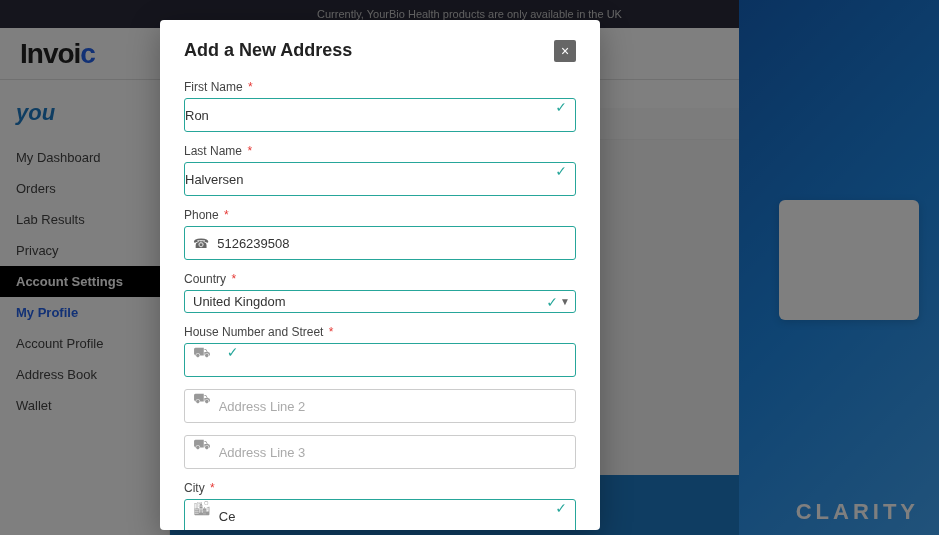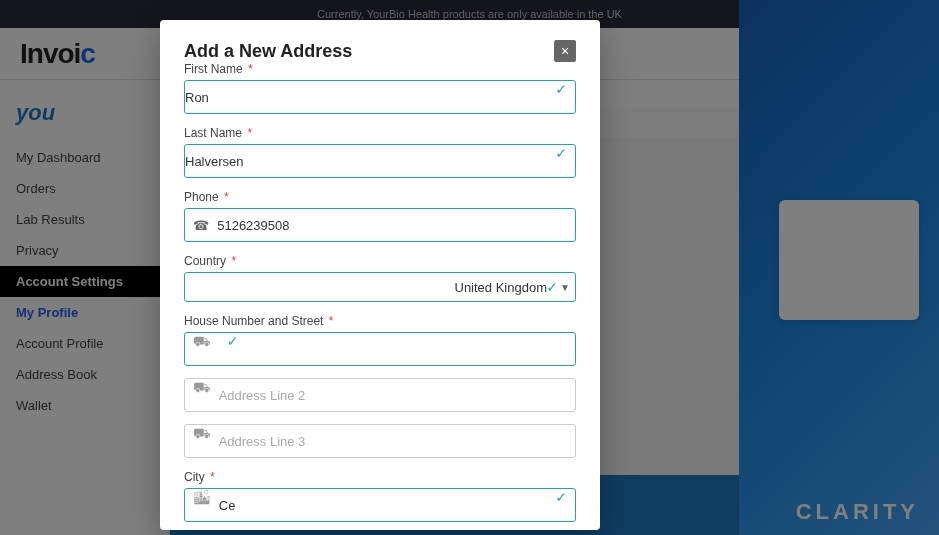--- a/index.html
+++ b/index.html
@@ -211,22 +211,22 @@
       border-radius: 4px;
       box-shadow: 0 8px 32px rgba(0,0,0,0.3);
       z-index: 20;
       padding: 20px 24px 24px;
       max-height: 510px;
       overflow-y: auto;
     }
 
     .modal-header {
       display: flex;
-      align-items: center;
       justify-content: space-between;
+      margin-bottom: 18px;
     }
 
     .modal-title {
       font-size: 18px;
       font-weight: 700;
       color: #222;
     }
 
     .modal-close {
       width: 22px;
@@ -324,31 +324,30 @@
       color: #26a69a;
       font-size: 14px;
     }
 
     .select-wrapper {
       position: relative;
     }
 
     .form-select {
       width: 100%;
-      height: 30px;
+      height: 23px;
       border: 1px solid #26a69a;
       border-radius: 3px;
-      padding: 0 28px 0 20px;
+      padding: 0 28px 0 8px;
       font-size: 13px;
       color: #333;
       outline: none;
       appearance: none;
       background: #fff;
       cursor: pointer;
-      text-align: right;
     }
 
     .select-icons {
       position: absolute;
       right: 6px;
       top: 50%;
       transform: translateY(-50%);
       display: flex;
       align-items: center;
       gap: 2px;

